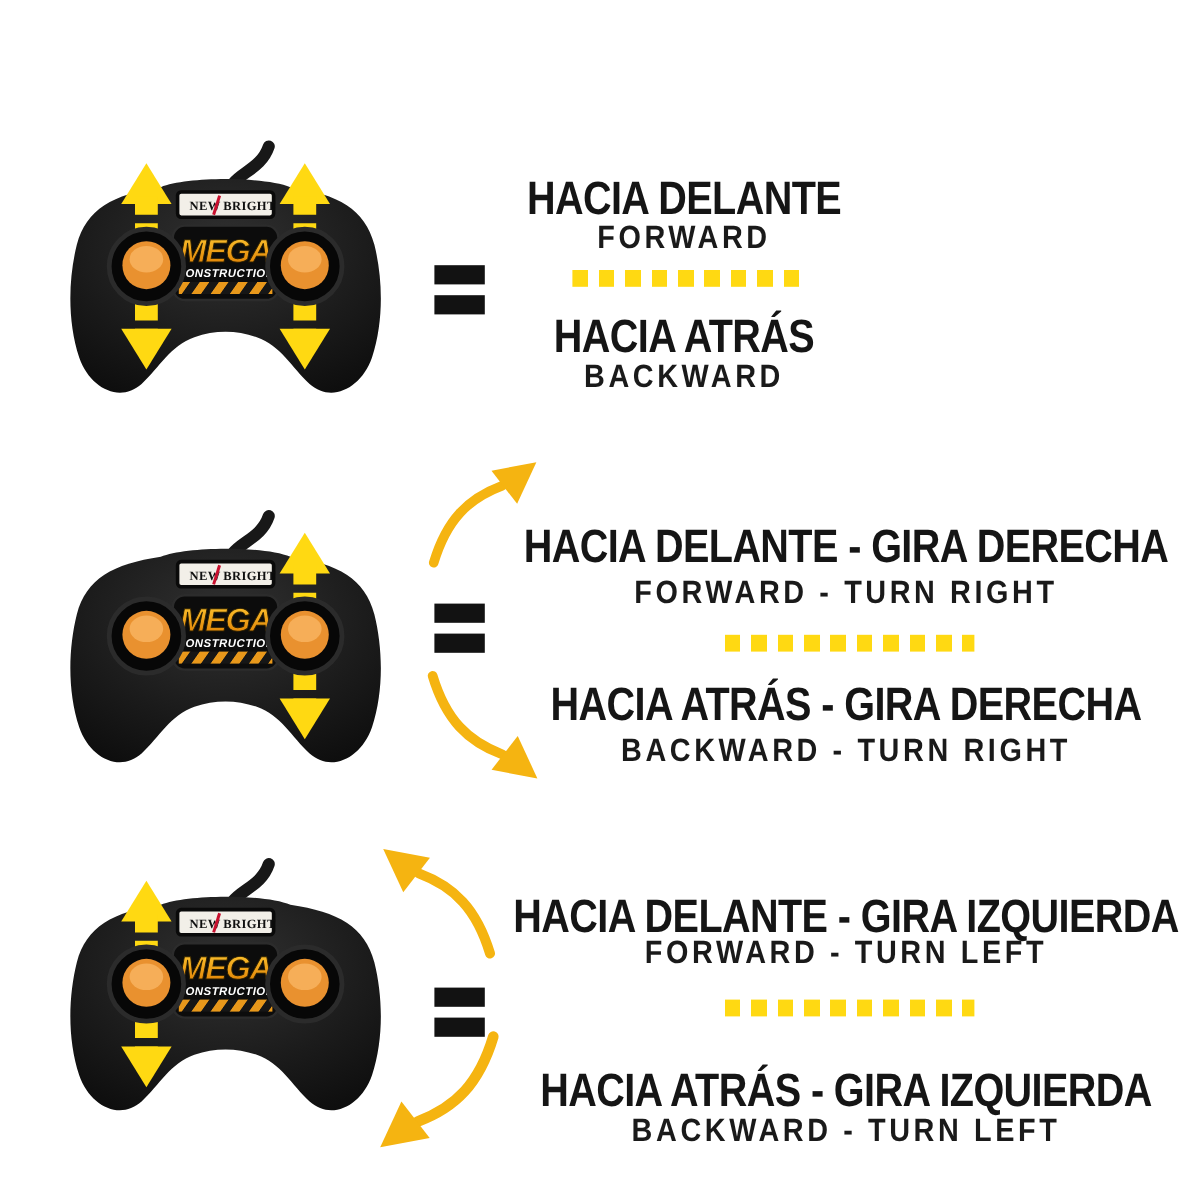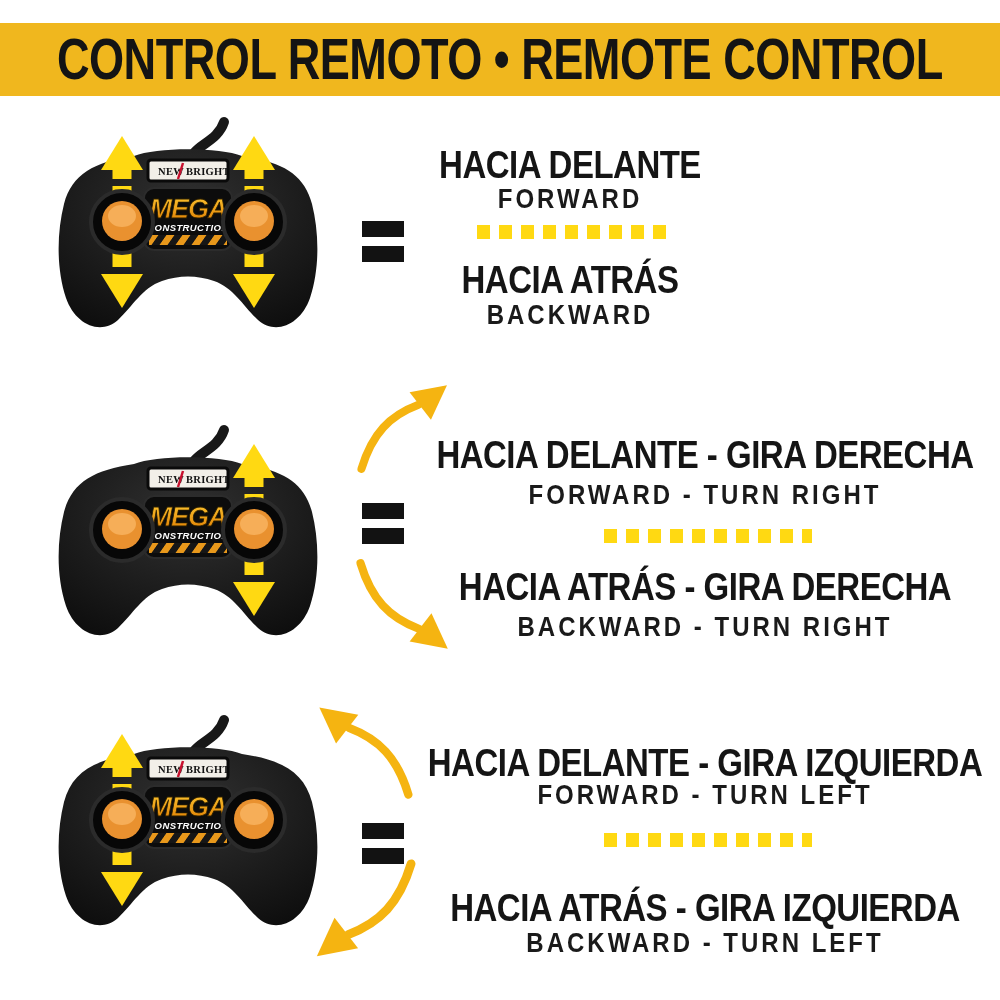--- a/index.html
+++ b/index.html
@@ -86,23 +86,20 @@
         <polygon points="-21,164 0,198 21,164" fill="#FFD912"></polygon>
       </g>
 
       <g id="swoosh">
         <path d="M10,102 C22,62 42,42 74,30" fill="none" stroke="#F5B411" stroke-width="9" stroke-linecap="round"></path>
         <polygon points="106,8 88,47 64,16" fill="#F5B411"></polygon>
       </g>
     </defs>
   </svg>
 
-  <header class="banner">
-    <div class="banner-text">CONTROL REMOTO • REMOTE CONTROL</div>
-  </header>
 
   <svg class="ctrl" style="left:38px; top:110px;" viewBox="0 0 300 250">
     <use href="#ctrl-body"></use>
     <use href="#dblarrow" transform="translate(84,0)"></use>
     <use href="#dblarrow" transform="translate(216,0)"></use>
     <use href="#stick" transform="translate(84,112)"></use>
     <use href="#stick" transform="translate(216,112)"></use>
   </svg>
 
   <div class="equals" style="left:362px; top:221px;">

